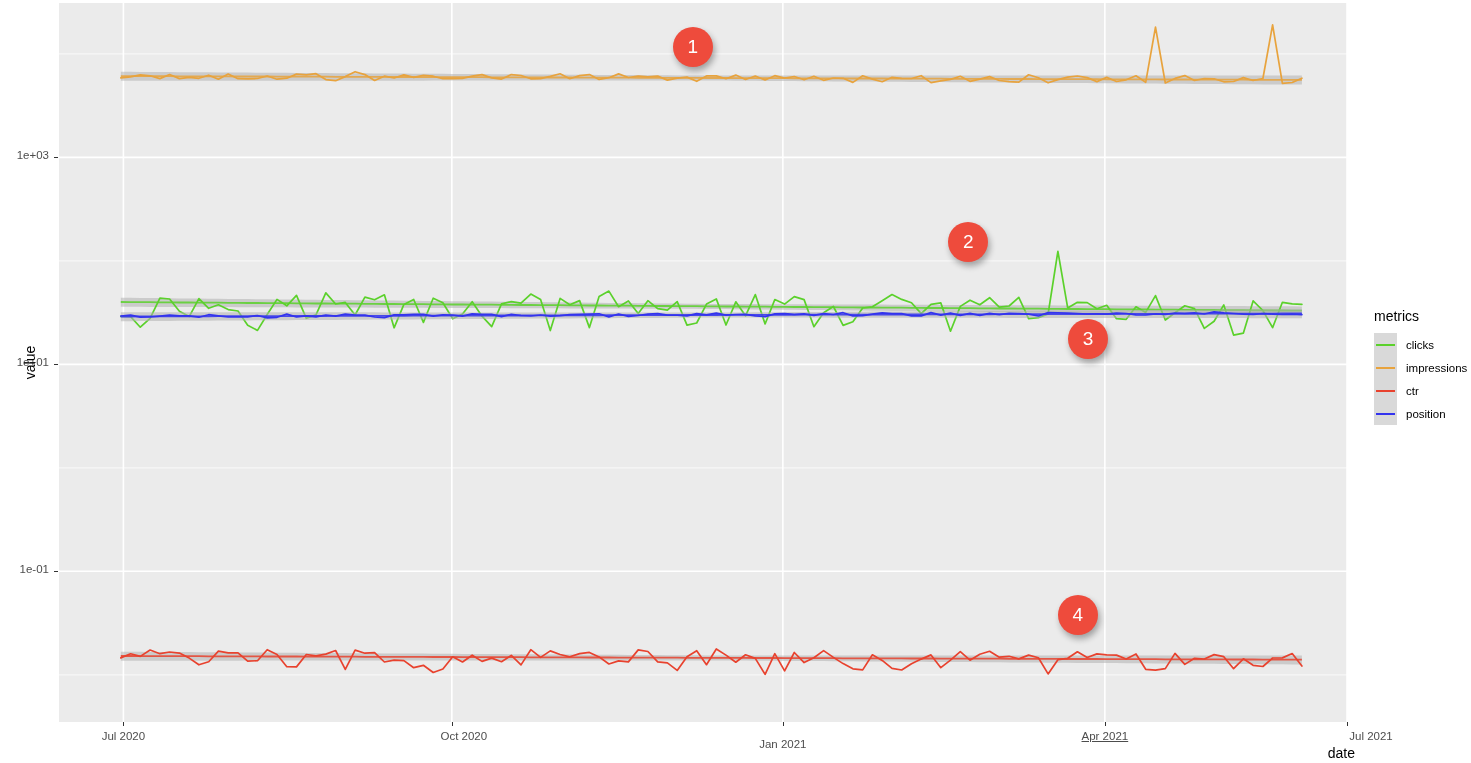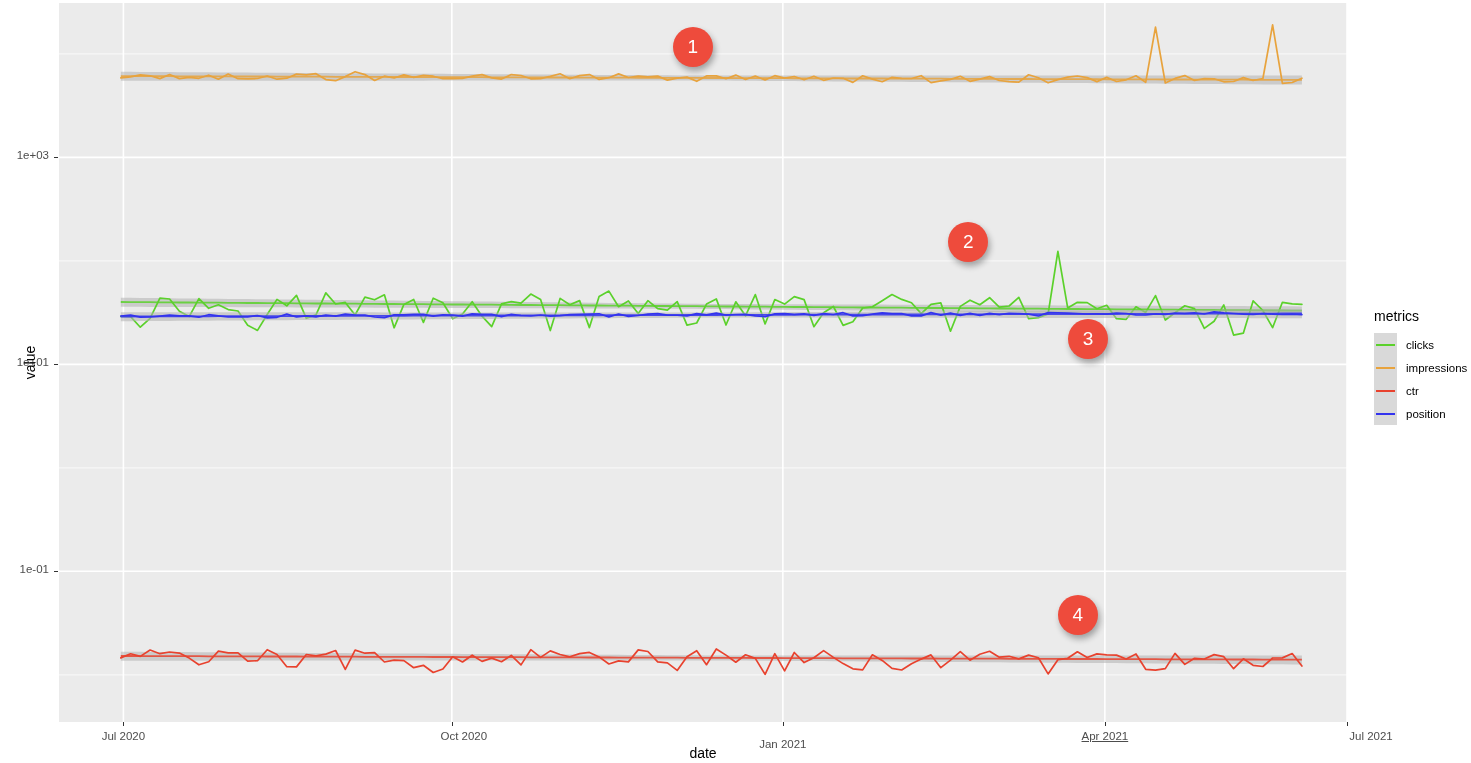--- a/index.html
+++ b/index.html
@@ -28,23 +28,23 @@
     width:719px;height:20px;
     transform:rotate(-90deg);
     transform-origin:0 0;
     margin-left:20px;margin-top:722px;
     text-align:center;
     font-size:14px;color:#000;
     line-height:20px;
   }
   #xlab{
     position:absolute;
-    left:59px;top:745px;
+    left:67px;top:745px;
     width:1288px;
-    text-align:center;
+    text-align:right;
     font-size:14px;color:#000;
   }
 
   
   .ytick{
     position:absolute;
     right:1422px;
     width:0;
     white-space:nowrap;
     font-size:11.5px;color:#4D4D4D;

